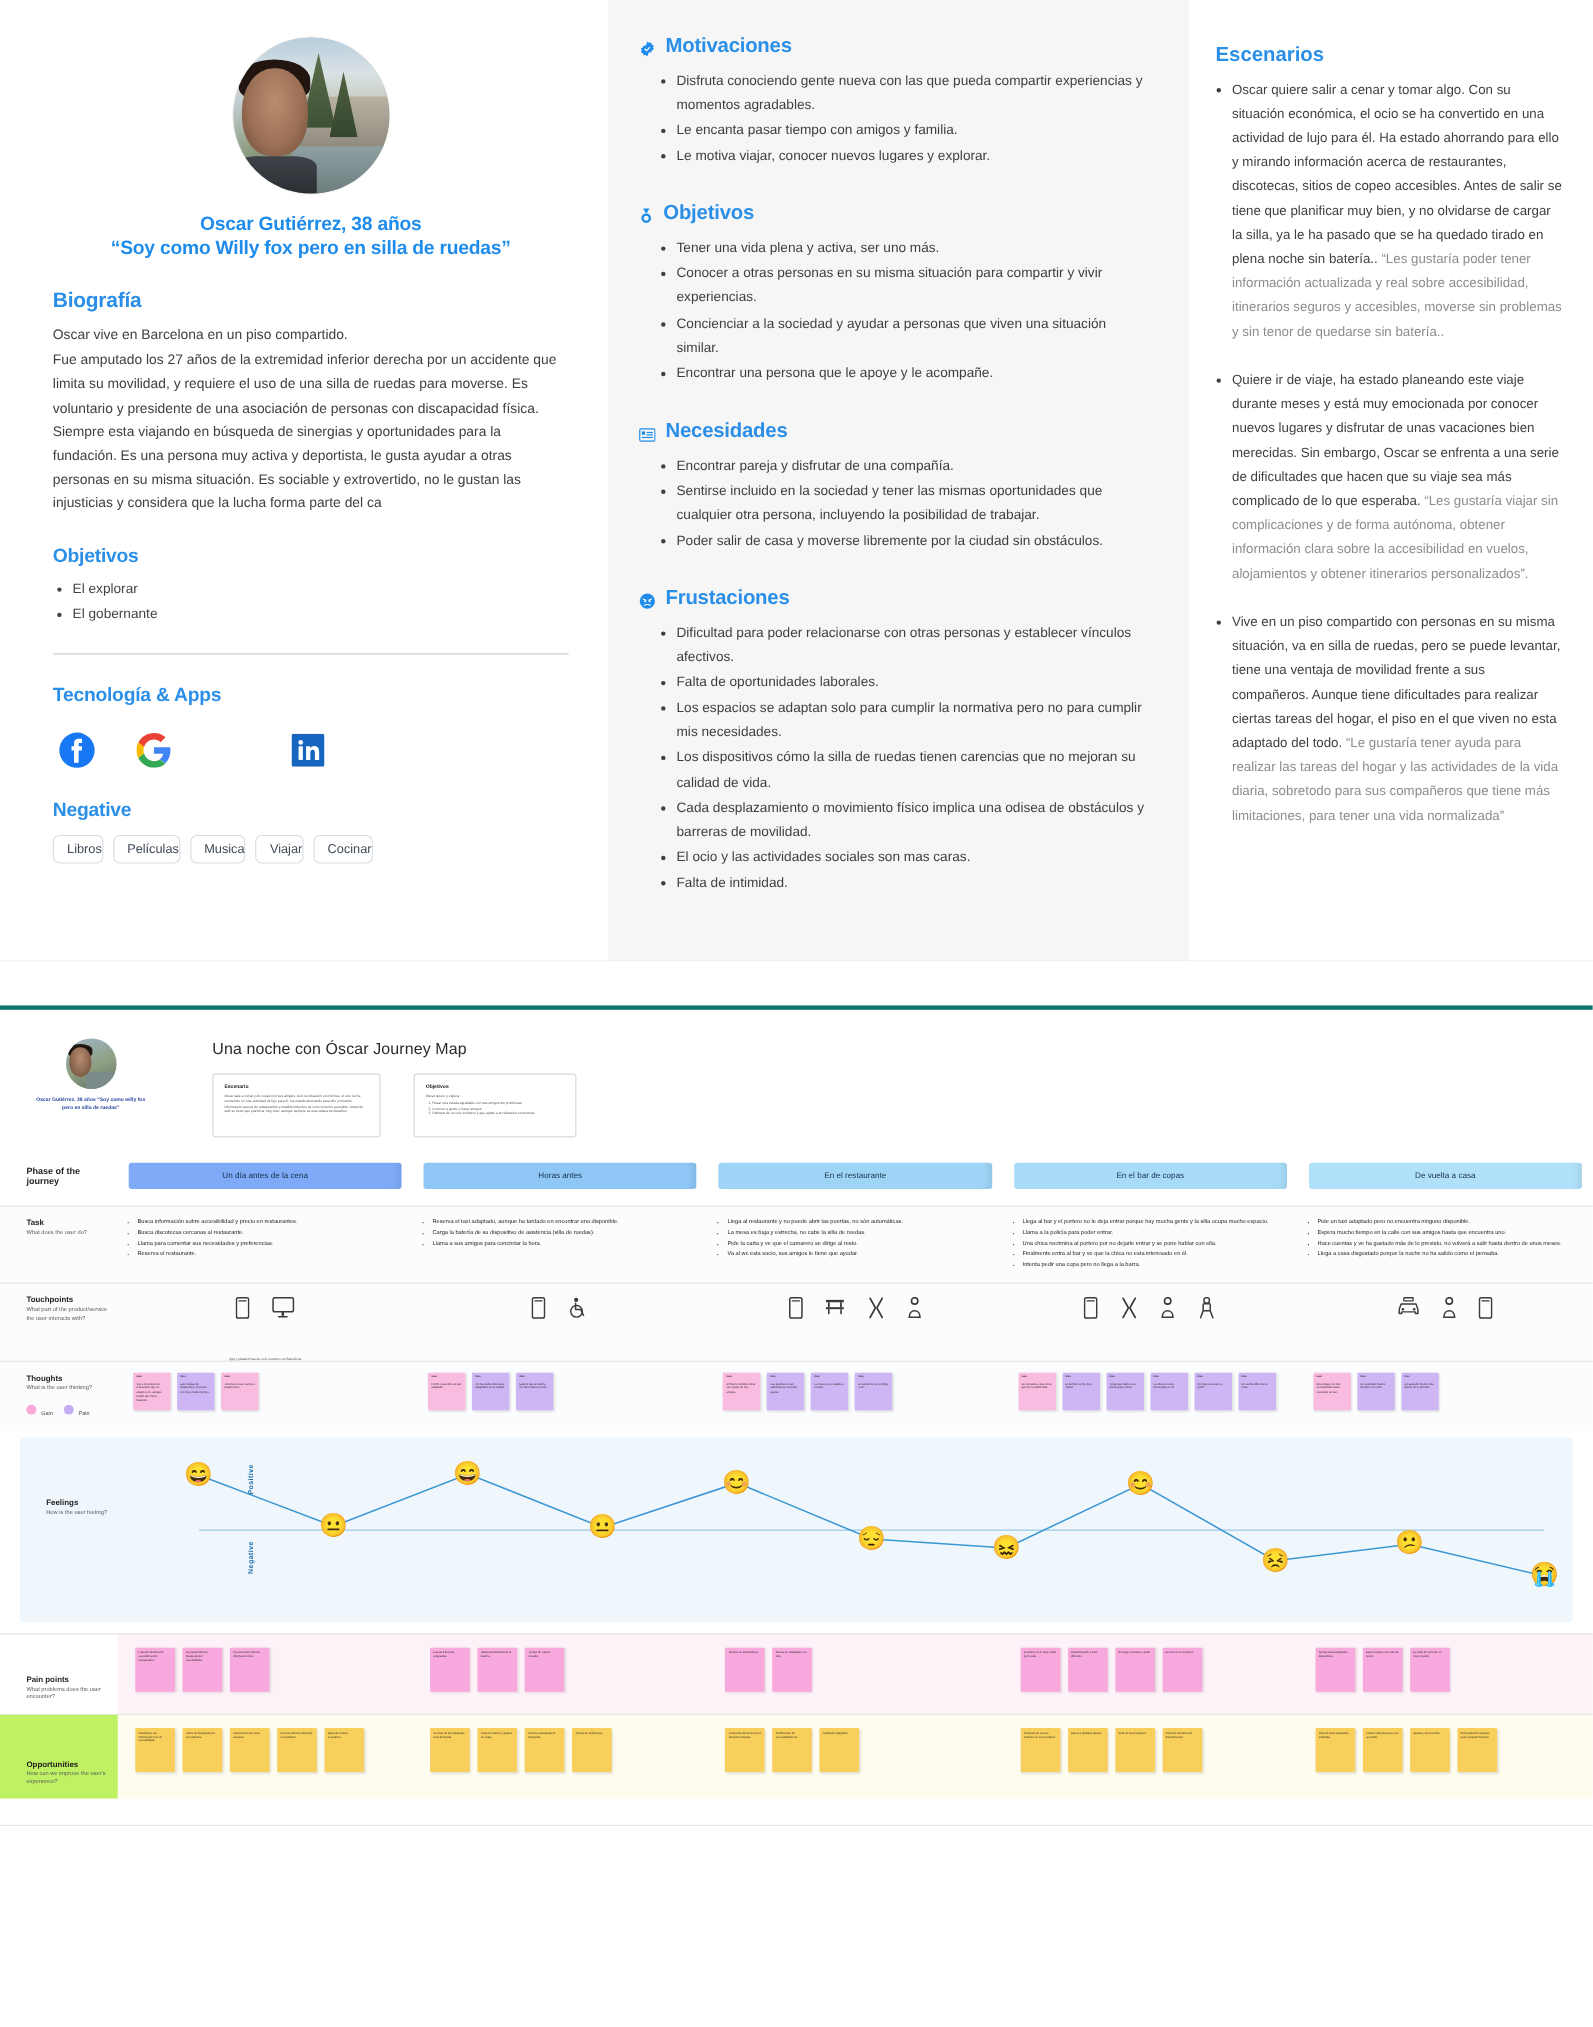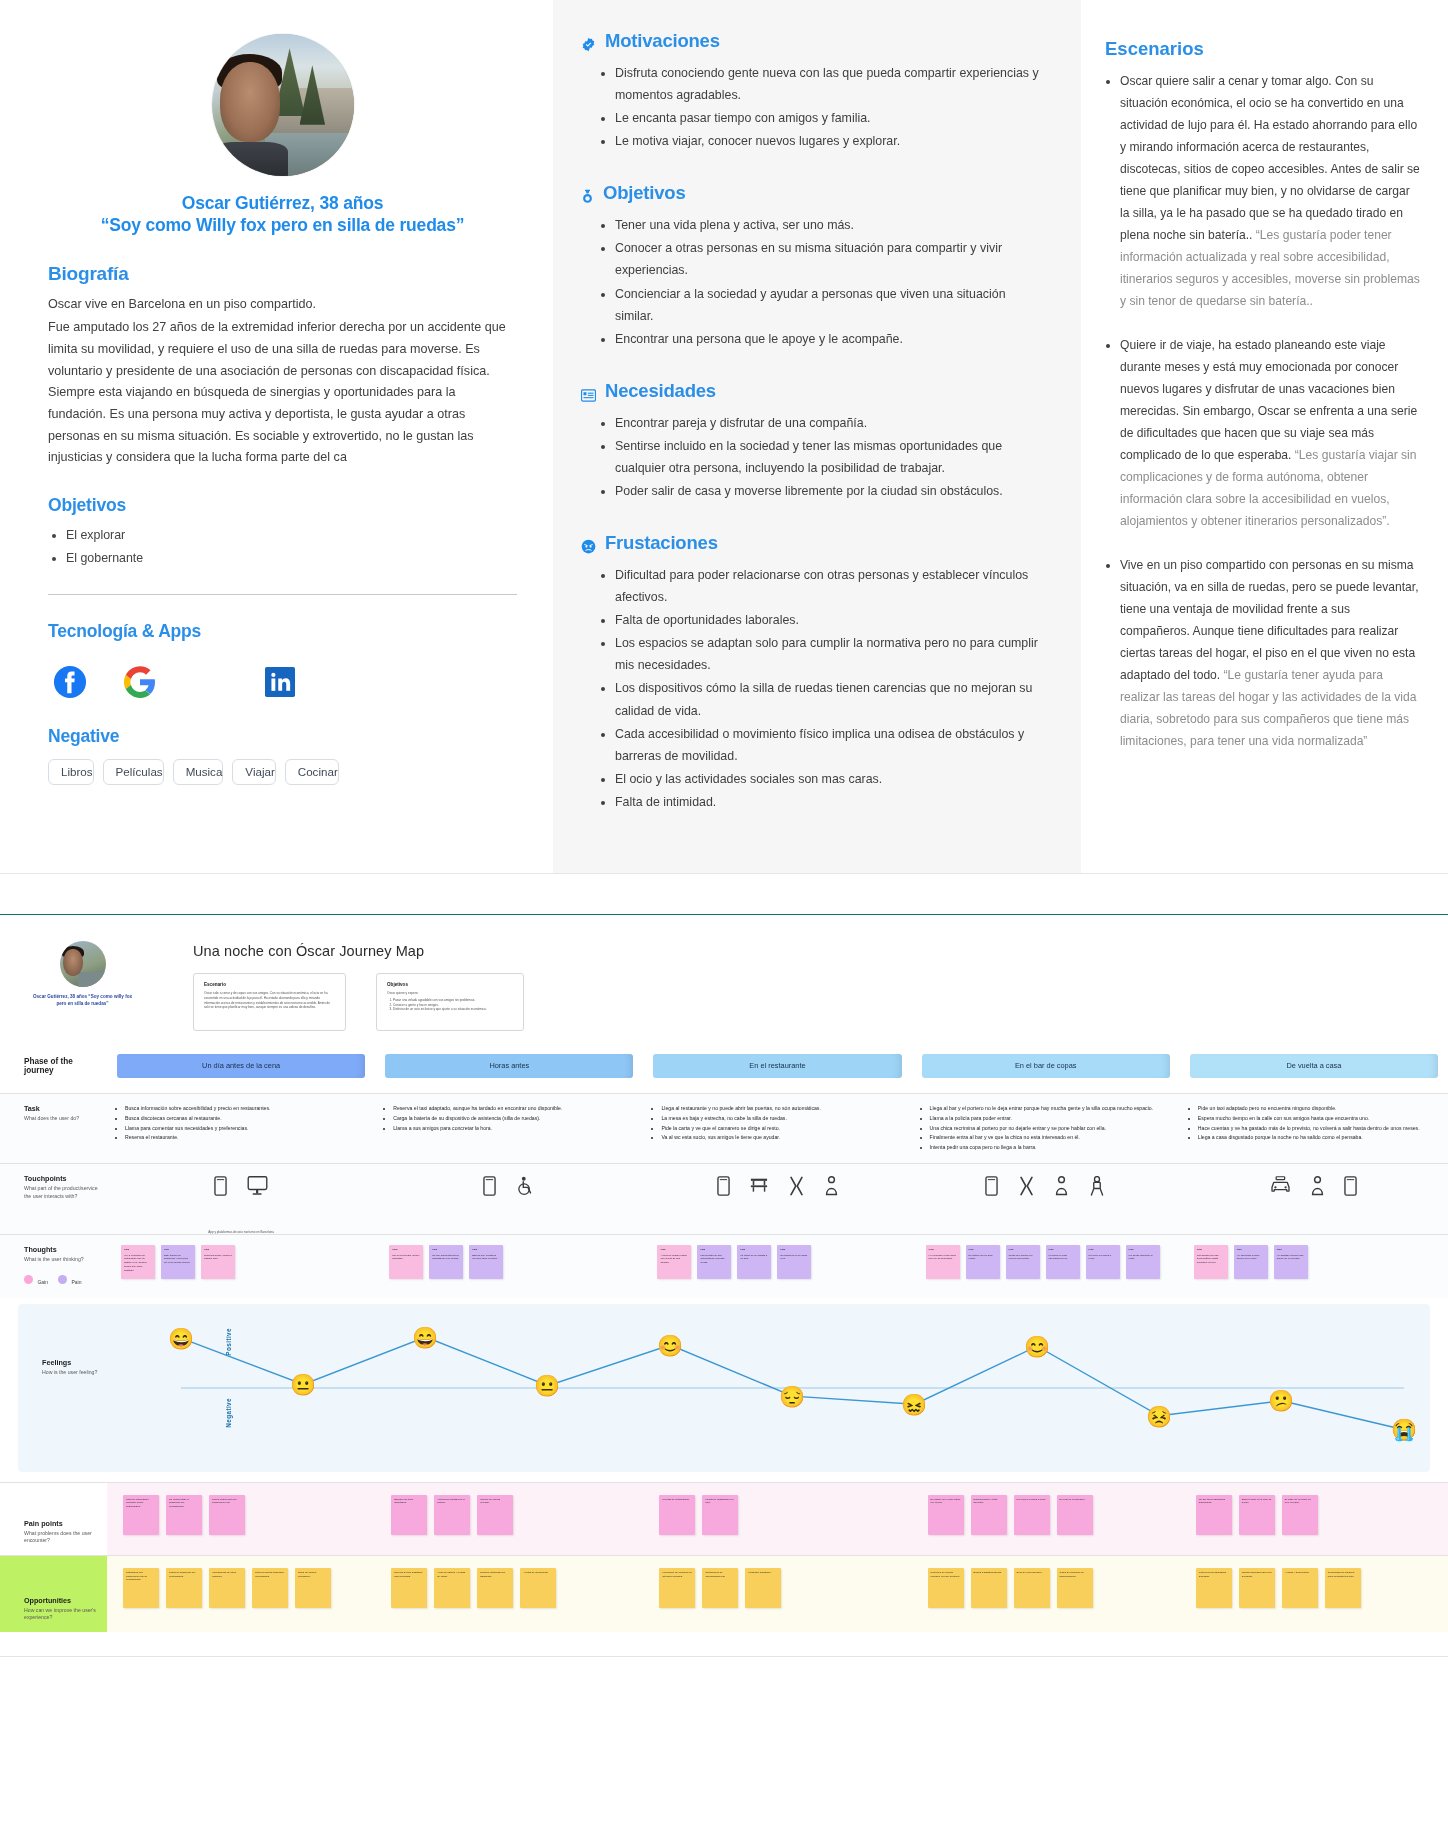--- a/index.html
+++ b/index.html
@@ -76,21 +76,21 @@
 
   .esc-title { color:#2b8fe8; font-size:18.5px; font-weight:bold; margin:14px 0 10px 2px;}
   ul.esc { margin:0; padding-left:17px; }
   ul.esc > li { font-size:12.1px; line-height:1.82; color:#3f3f3f; margin-bottom:22px; }
   ul.esc .quote { color:#8d8d8d; }
 
   
   .jm-gap { height:40px; background:#fff; }
   .journey {
     width:1448px; background:#ffffff; padding:0 0 40px 0;
-    border-top:1px solid #0f766e;
+    border-top:4px solid #0f766e;
   }
   .jm-head { display:flex; padding:26px 26px 10px 30px; gap:18px; }
   .jm-persona { width:105px; text-align:center; }
   .jm-ava {
     width:46px;height:46px;border-radius:50%;margin:0 auto;overflow:hidden;position:relative;
     background:linear-gradient(160deg,#9fb6c9,#8f9f82 55%,#5b6b63);
   }
   .jm-ava .h { position:absolute;left:8%;top:18%;width:44%;height:58%;
     background:radial-gradient(ellipse at 50% 38%,#b98d6f,#6a4b39); border-radius:48%; }
   .jm-ava .hr{ position:absolute;left:6%;top:12%;width:48%;height:26%;background:#20160f;border-radius:50% 50% 30% 30%;}
@@ -291,21 +291,21 @@
               <path d="M7.6 18c1.2-1.6 7.6-1.6 8.8 0" stroke="#fff" stroke-width="1.6" fill="none" stroke-linecap="round"></path>
             </svg>
           </span>
           <span class="tt">Frustaciones</span>
         </div>
         <ul class="mid-list">
           <li>Dificultad para poder relacionarse con otras personas y establecer vínculos afectivos.</li>
           <li>Falta de oportunidades laborales.</li>
           <li>Los espacios se adaptan solo para cumplir la normativa pero no para cumplir mis necesidades.</li>
           <li>Los dispositivos cómo la silla de ruedas tienen carencias que no mejoran su calidad de vida.</li>
-          <li>Cada accesibilidad o movimiento físico implica una odisea de obstáculos y barreras de movilidad.</li>
+          <li>Cada desplazamiento o movimiento físico implica una odisea de obstáculos y barreras de movilidad.</li>
           <li>El ocio y las actividades sociales son mas caras.</li>
           <li>Falta de intimidad.</li>
         </ul>
       </div>
   </div>
 
   <div class="col-right">
     <div class="esc-title">Escenarios</div>
     <ul class="esc" id="esc-list">
         <li><span>Oscar quiere salir a cenar y tomar algo. Con su situación económica, el ocio se ha convertido en una actividad de lujo para él. Ha estado ahorrando para ello y mirando información acerca de restaurantes, discotecas, sitios de copeo accesibles. Antes de salir se tiene que planificar muy bien, y no olvidarse de cargar la silla, ya le ha pasado que se ha quedado tirado en plena noche sin batería.. </span><span class="quote">“Les gustaría poder tener información actualizada y real sobre accesibilidad, itinerarios seguros y accesibles, moverse sin problemas y sin tenor de quedarse sin batería..</span></li>

